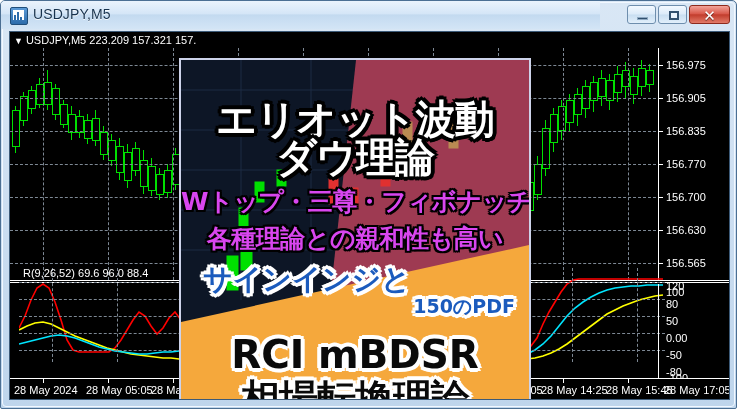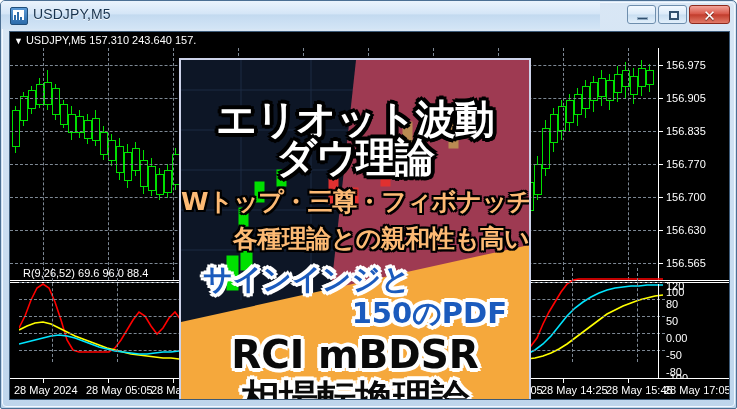--- a/index.html
+++ b/index.html
@@ -87,41 +87,41 @@
            background:#0d1626;z-index:20;}
   #ov-canvas{position:absolute;left:0;top:0;}
   .ovtext{position:absolute;width:100%;text-align:center;white-space:nowrap;
           font-family:"DejaVu Sans","Liberation Sans",sans-serif;font-weight:bold;}
 
   .t-white{color:#ffffff;
      text-shadow:
        -3px -3px 0 #000,3px -3px 0 #000,-3px 3px 0 #000,3px 3px 0 #000,
        -3px 0 0 #000,3px 0 0 #000,0 -3px 0 #000,0 3px 0 #000,
        -4px 0 0 #000,4px 0 0 #000,0 -4px 0 #000,0 4px 0 #000;}
-  .t-white-thin{color:#fdba74;
+  .t-white-thin{color:#d946ef;
      text-shadow:
        -2px -2px 0 #000,2px -2px 0 #000,-2px 2px 0 #000,2px 2px 0 #000,
-       -2px 0 0 #000,2px 0 0 #000,0 -2px 0 #000,0 2px 0 #000; text-align: right;}
+       -2px 0 0 #000,2px 0 0 #000,0 -2px 0 #000,0 2px 0 #000;}
   .t-blue{color:#1b5bbd;
      text-shadow:
        -3px -3px 0 #fff,3px -3px 0 #fff,-3px 3px 0 #fff,3px 3px 0 #fff,
        -3px 0 0 #fff,3px 0 0 #fff,0 -3px 0 #fff,0 3px 0 #fff,
        -4px 0 0 #fff,4px 0 0 #fff,0 -4px 0 #fff,0 4px 0 #fff;}
   .t-black{color:#0a0a0a;
      text-shadow:
        -3px -3px 0 #fff,3px -3px 0 #fff,-3px 3px 0 #fff,3px 3px 0 #fff,
        -3px 0 0 #fff,3px 0 0 #fff,0 -3px 0 #fff,0 3px 0 #fff,
        -4px 0 0 #fff,4px 0 0 #fff,0 -4px 0 #fff,0 4px 0 #fff;}
 
   #ln1{top:32px;font-size:40px;letter-spacing:-1px;}
   #ln2{top:70px;font-size:40px;letter-spacing:-1px;}
   #ln3{top:125px;font-size:25px;letter-spacing:-.5px;}
   #ln4{top:162px;font-size:25px;letter-spacing:-.5px;}
   #ln5{top:200px;font-size:29px;text-align:left;padding-left:22px;box-sizing:border-box;}
-  #ln6{top:234px;font-size:29px;text-align:right;padding-right:22px;box-sizing:border-box;}
+  #ln6{top:234px;font-size:19px;text-align:right;padding-right:14px;box-sizing:border-box;}
   #ln7{top:272px;font-size:39px;letter-spacing:0px;}
   #ln8{top:312px;font-size:39px;letter-spacing:-1px;}
 </style>
 </head>
 <body>
 
 <div id="window">
   <div id="window-inner-glow"></div>
 
   <div id="titlebar">
@@ -141,21 +141,21 @@
       <div class="box"></div>
     </div>
     <div class="winbtn" id="btn-close">
       <div class="x">✕</div>
     </div>
   </div>
 
   <div id="client">
 
     <div id="chart-header">
-      <span class="caret">▼</span><span>USDJPY,M5  157.310 243.640 157.</span>
+      <span class="caret">▼</span><span>USDJPY,M5  223.209 157.321 157.</span>
     </div>
 
     <div class="pane" id="price-pane">
 
       <div class="hgrid" style="top:17px"></div>
       <div class="hgrid" style="top:50px"></div>
       <div class="hgrid" style="top:83px"></div>
       <div class="hgrid" style="top:116px"></div>
       <div class="hgrid" style="top:149px"></div>
       <div class="hgrid" style="top:182px"></div>

